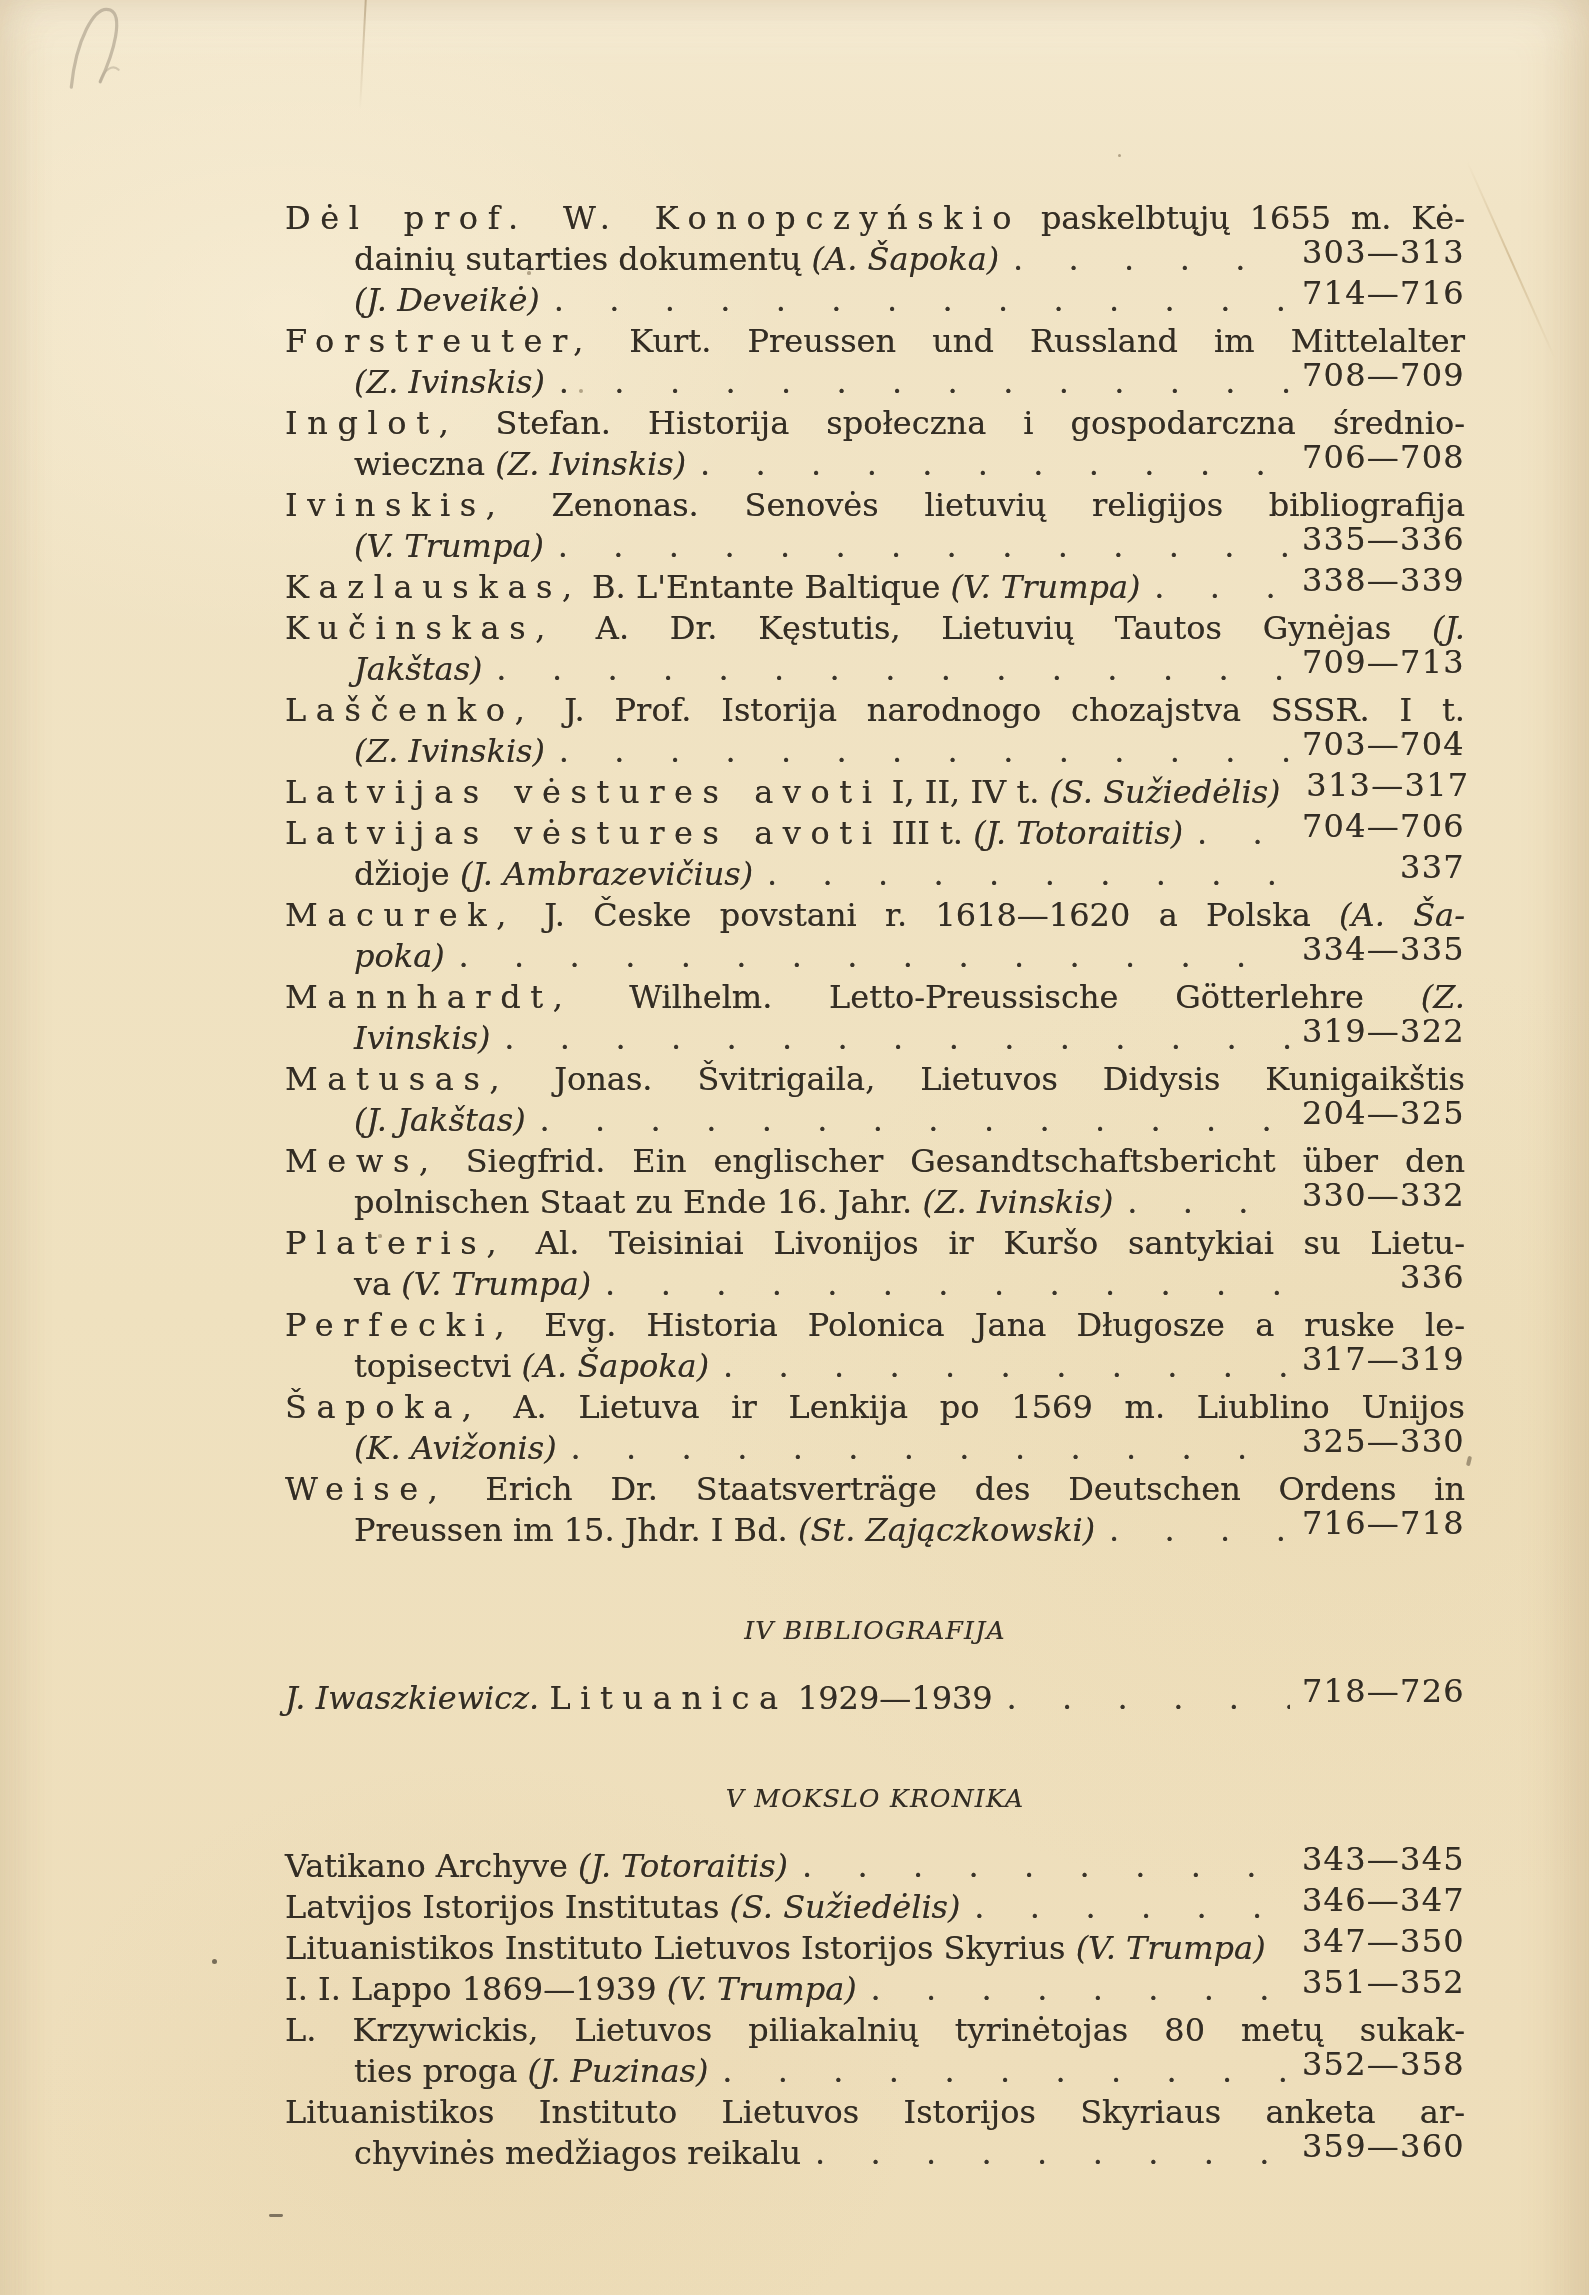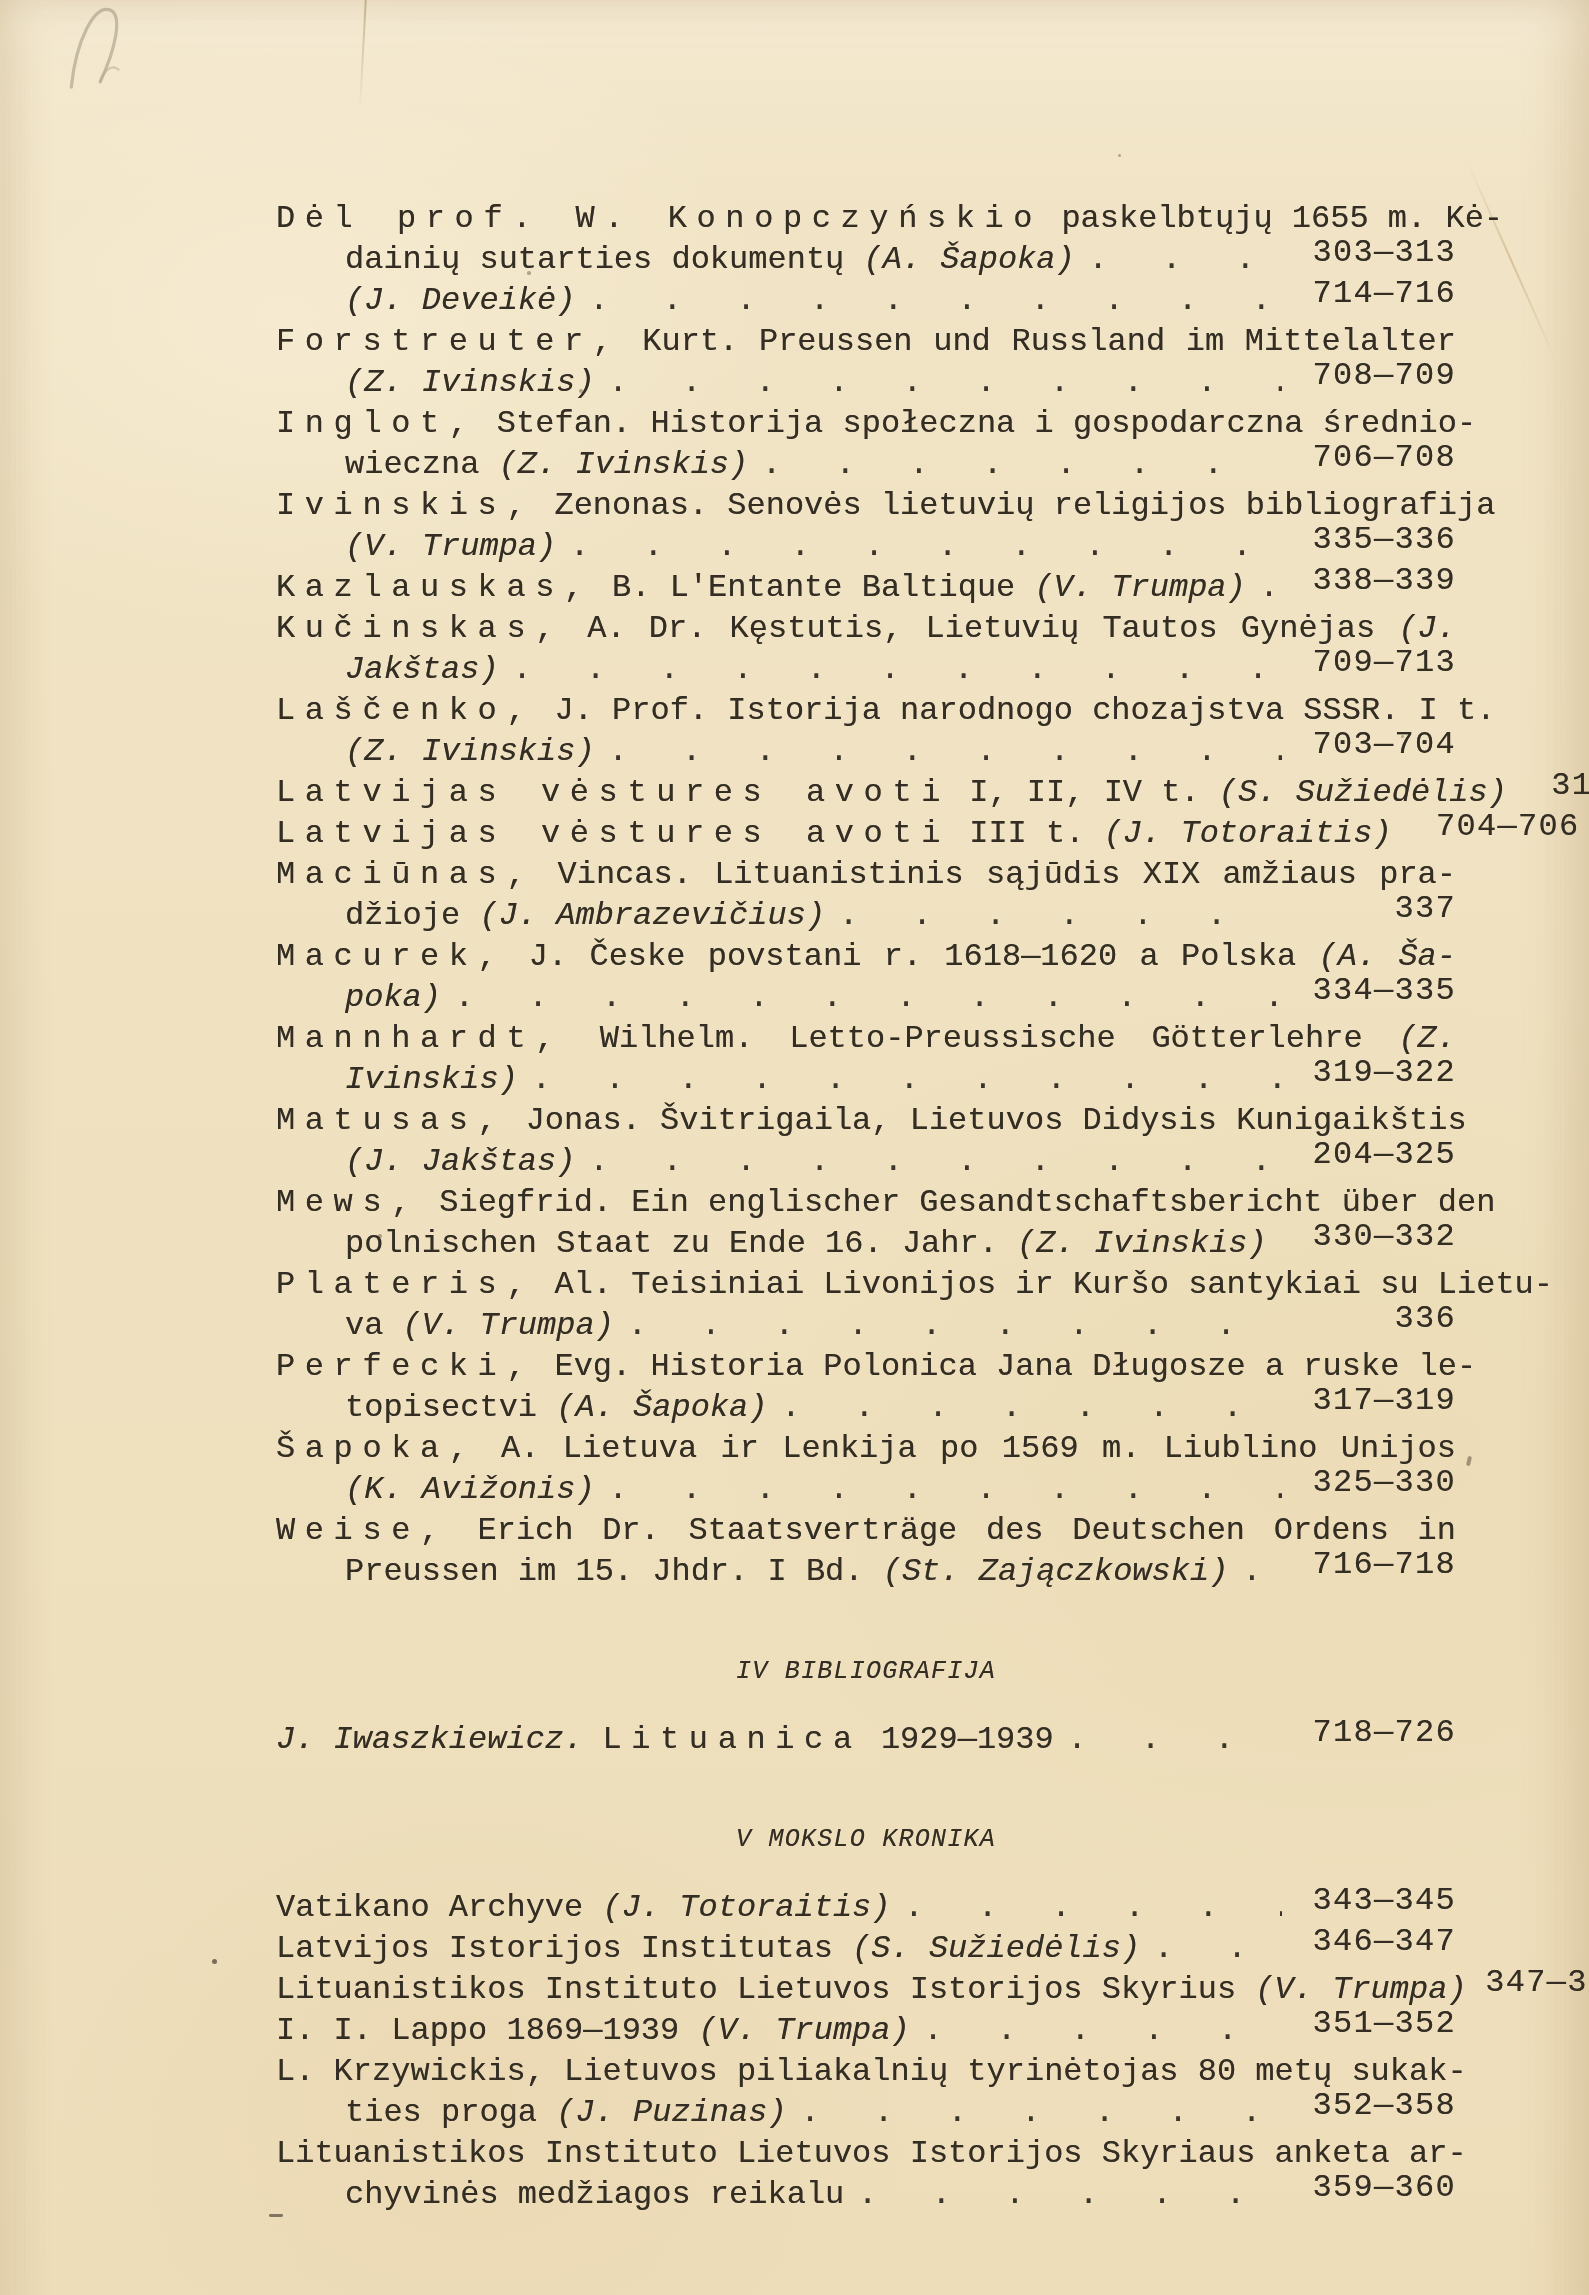--- a/index.html
+++ b/index.html
@@ -15,25 +15,24 @@
       radial-gradient(1010px 735px at 85% 55%, rgba(224,200,150,0.18), rgba(224,200,150,0) 65%),
       radial-gradient(735px 551px at 30% 80%, rgba(216,190,140,0.15), rgba(216,190,140,0) 60%),
       linear-gradient(180deg,#f4e9cf 0%,#f1e4c6 8%,#efe1bf 50%,#eedebb 78%,#ecdcb6 100%);
     box-shadow:
       inset -20.7px 0 51px rgba(140,100,40,0.16),
       inset 16px 0 41px rgba(150,110,50,0.10),
       inset 0 -23px 51px rgba(140,100,40,0.10),
       inset 0 27.5px 41px rgba(255,251,238,0.45);
   }
   .content{
-    position:absolute;left:276px;top:198px;width:1180px;
+    position:absolute;left:285px;top:198px;width:1180px;
     color:#332d24;
     font-size:32px;line-height:41px;
     text-shadow:0 0 0.5px rgba(46,40,30,0.55);
-    font-family:Liberation Mono, monospace;
   }
   .line{display:flex;align-items:baseline;}
   .line .txt{white-space:nowrap;}
   .just{display:block;text-align:justify;text-align-last:justify;white-space:normal;}
   .ind{padding-left:69px;}
   .n{font-style:normal;}
   .i{font-style:italic;}
   .sp{letter-spacing:0.30em;word-spacing:0.18em;}
   .leader{
     flex:1;overflow:hidden;white-space:nowrap;
@@ -141,21 +140,20 @@
       <div class="line">
         <span class="txt"><span class="sp">Latvijas vėstures avoti</span><span class="n"> I, II, IV t. </span><span class="i">(S. Sužiedėlis)</span></span>
         <span class="leader">. . . . . . . . . . . . . . . . . . . . . . . . . . . . . . . . . . . . . . . . . . . . . . . . . . . . . . . . . . . . . . . . . . . . . . . . . . . . . . . . </span>
         <span class="pages">313—317</span>
       </div>
       <div class="line">
         <span class="txt"><span class="sp">Latvijas vėstures avoti</span><span class="n"> III t. </span><span class="i">(J. Totoraitis)</span></span>
         <span class="leader">. . . . . . . . . . . . . . . . . . . . . . . . . . . . . . . . . . . . . . . . . . . . . . . . . . . . . . . . . . . . . . . . . . . . . . . . . . . . . . . . </span>
         <span class="pages">704—706</span>
       </div>
-      <div class="line just"><span class="txt"><span class="sp">Maciūnas,</span><span class="n"> Vincas. Lituanistinis sąjūdis XIX amžiaus pra-</span></span></div>
       <div class="line ind">
         <span class="txt"><span class="n">džioje </span><span class="i">(J. Ambrazevičius)</span></span>
         <span class="leader">. . . . . . . . . . . . . . . . . . . . . . . . . . . . . . . . . . . . . . . . . . . . . . . . . . . . . . . . . . . . . . . . . . . . . . . . . . . . . . . . </span>
         <span class="pages">337</span>
       </div>
       <div class="line just"><span class="txt"><span class="sp">Macurek,</span><span class="n"> J. Česke povstani r. 1618—1620 a Polska </span><span class="i">(A. Ša-</span></span></div>
       <div class="line ind">
         <span class="txt"><span class="i">poka)</span></span>
         <span class="leader">. . . . . . . . . . . . . . . . . . . . . . . . . . . . . . . . . . . . . . . . . . . . . . . . . . . . . . . . . . . . . . . . . . . . . . . . . . . . . . . . </span>
         <span class="pages">334—335</span>

